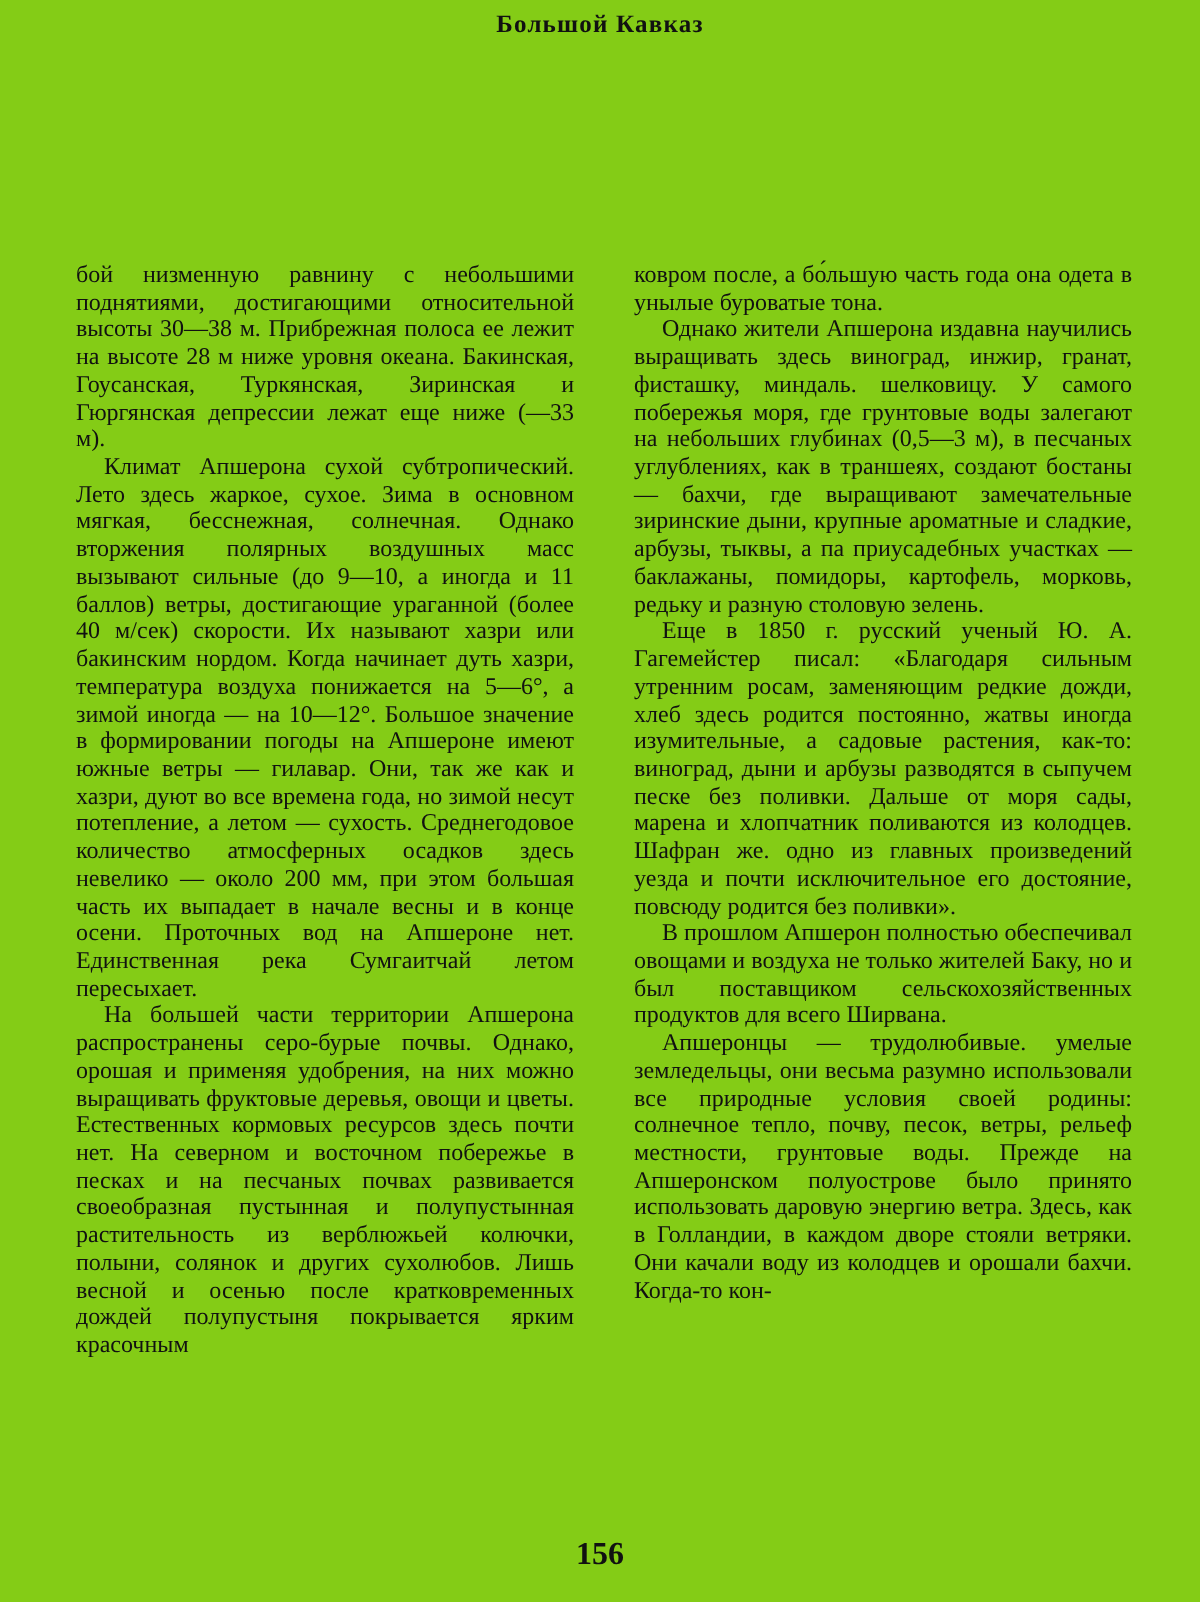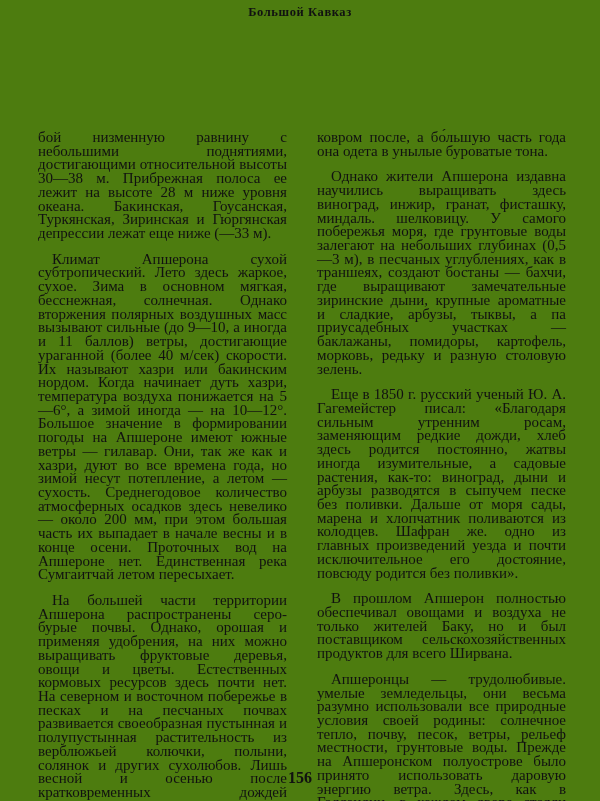--- a/index.html
+++ b/index.html
@@ -13,21 +13,21 @@
     position: relative;
     font-family: "Liberation Serif", "DejaVu Serif", serif;
     color: #0d0d0d;
     overflow: hidden;
   }
   .page {
     position: absolute;
     left: 0; top: 0;
     width: 600px;
     height: 801px;
-    background: #4d7c0f;
+    background: #84cc16;
   }
   .running-head {
     position: absolute;
     left: 0;
     top: 5px;
     width: 600px;
     text-align: center;
     font-size: 12.5px;
     font-weight: bold;
     letter-spacing: 0.6px;
@@ -38,37 +38,37 @@
     left: 38px;
     top: 131px;
     width: 528px;
     height: 615px;
     display: flex;
     flex-direction: row;
     justify-content: space-between;
   }
   .col {
     width: 249px;
-    font-size: 15px;
+    font-size: 12px;
     line-height: 13.72px;
     text-align: justify;
     text-justify: inter-word;
     color: #111;
     -webkit-hyphens: none;
     hyphens: none;
   }
   .col p {
     margin: 0;
     text-indent: 0;
   }
   .col p.indent {
     text-indent: 14px;
   }
   .col p + p {
-    margin-top: 12px;
+    margin-top: 0;
   }
   .folio {
     position: absolute;
     left: 0;
     top: 769px;
     width: 600px;
     text-align: center;
     font-size: 16px;
     font-weight: bold;
     color: #111;

